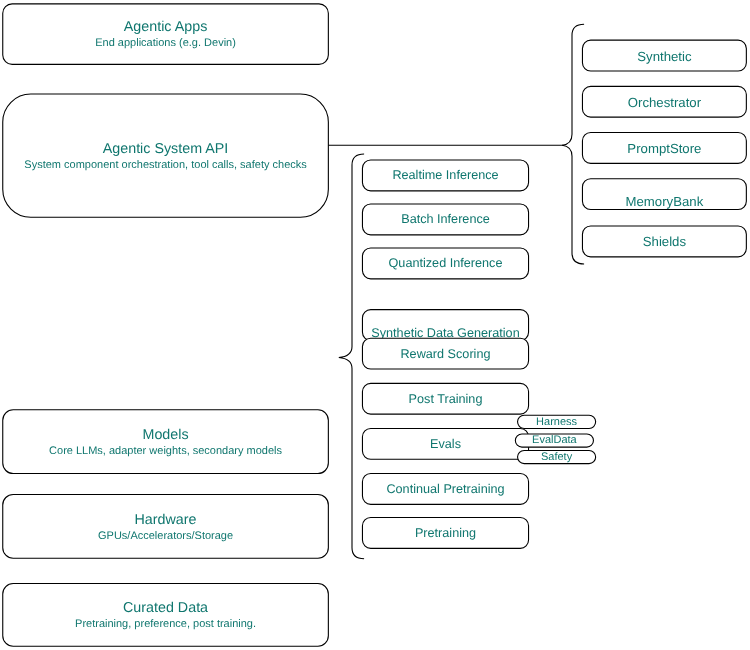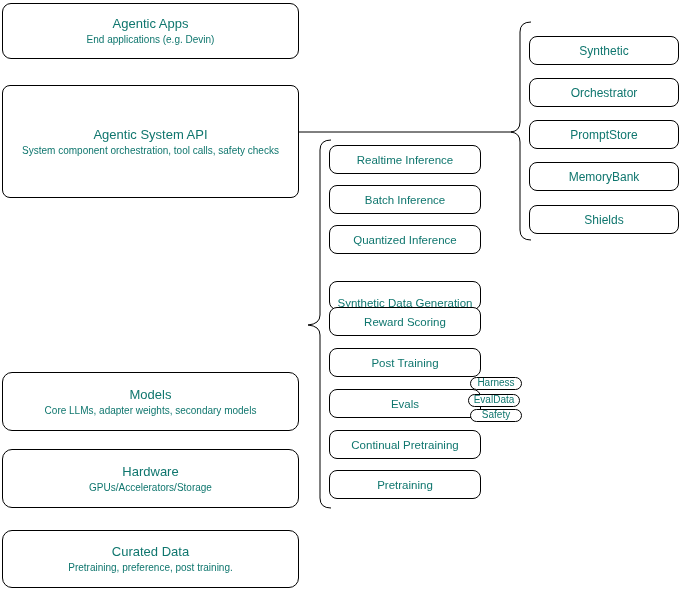--- a/index.html
+++ b/index.html
@@ -37,22 +37,22 @@
     border-radius:8px;
     font-size:12px;
     flex-direction:row;
   }
   .pill{
     position:absolute;
     box-sizing:border-box;
     border:1px solid #000;
     background:#fff;
     border-radius:7px;
-    width:52px;height:13px;
-    display:flex;align-items:flex-start;justify-content:center;
+    width:72px;height:13px;
+    display:flex;align-items:center;justify-content:center;
     font-size:10px;line-height:10px;
     z-index:5;
   }
   #wires{position:absolute;left:0;top:0;pointer-events:none;z-index:1;}
   .node{z-index:2;}
 </style>
 </head>
 <body>
 
 <div id="canvas">
@@ -63,21 +63,21 @@
       <path d="M 531 22 Q 520 22 520 32 L 520 122 Q 520 131 511 132 Q 520 133 520 142 L 520 230 Q 520 240 531 240"></path>
       <path d="M 331 140 Q 320 140 320 150 L 320 315 Q 320 324 308 325 Q 320 326 320 335 L 320 498 Q 320 508 331 508"></path>
     </g>
   </svg>
 
   <div class="node layer" style="top:3px;height:56px;border-radius:9px;">
     <div class="title">Agentic Apps</div>
     <div class="subtitle">End applications (e.g. Devin)</div>
   </div>
 
-  <div class="node layer" style="top:85px;height:113px;border-radius:8px;">
+  <div class="node layer" style="top:85px;height:113px;border-radius:26px;">
     <div class="title">Agentic System API</div>
     <div class="subtitle">System component orchestration, tool calls, safety checks</div>
   </div>
 
 
   <div class="node layer" style="top:372px;height:59px;border-radius:10px;">
     <div class="title">Models</div>
     <div class="subtitle">Core LLMs, adapter weights, secondary models</div>
   </div>
 
@@ -131,20 +131,20 @@
 
   <div class="node comp" style="top:36px;">
     <span>Synthetic</span>
   </div>
   <div class="node comp" style="top:78px;">
     <span>Orchestrator</span>
   </div>
   <div class="node comp" style="top:120px;">
     <span>PromptStore</span>
   </div>
-  <div class="node comp" style="top:162px;">
+  <div class="node comp" style="top:162px;align-items:flex-end;">
     <span>MemoryBank</span>
   </div>
   <div class="node comp" style="top:205px;">
     <span>Shields</span>
   </div>
 
 </div>
 
 </body></html>

